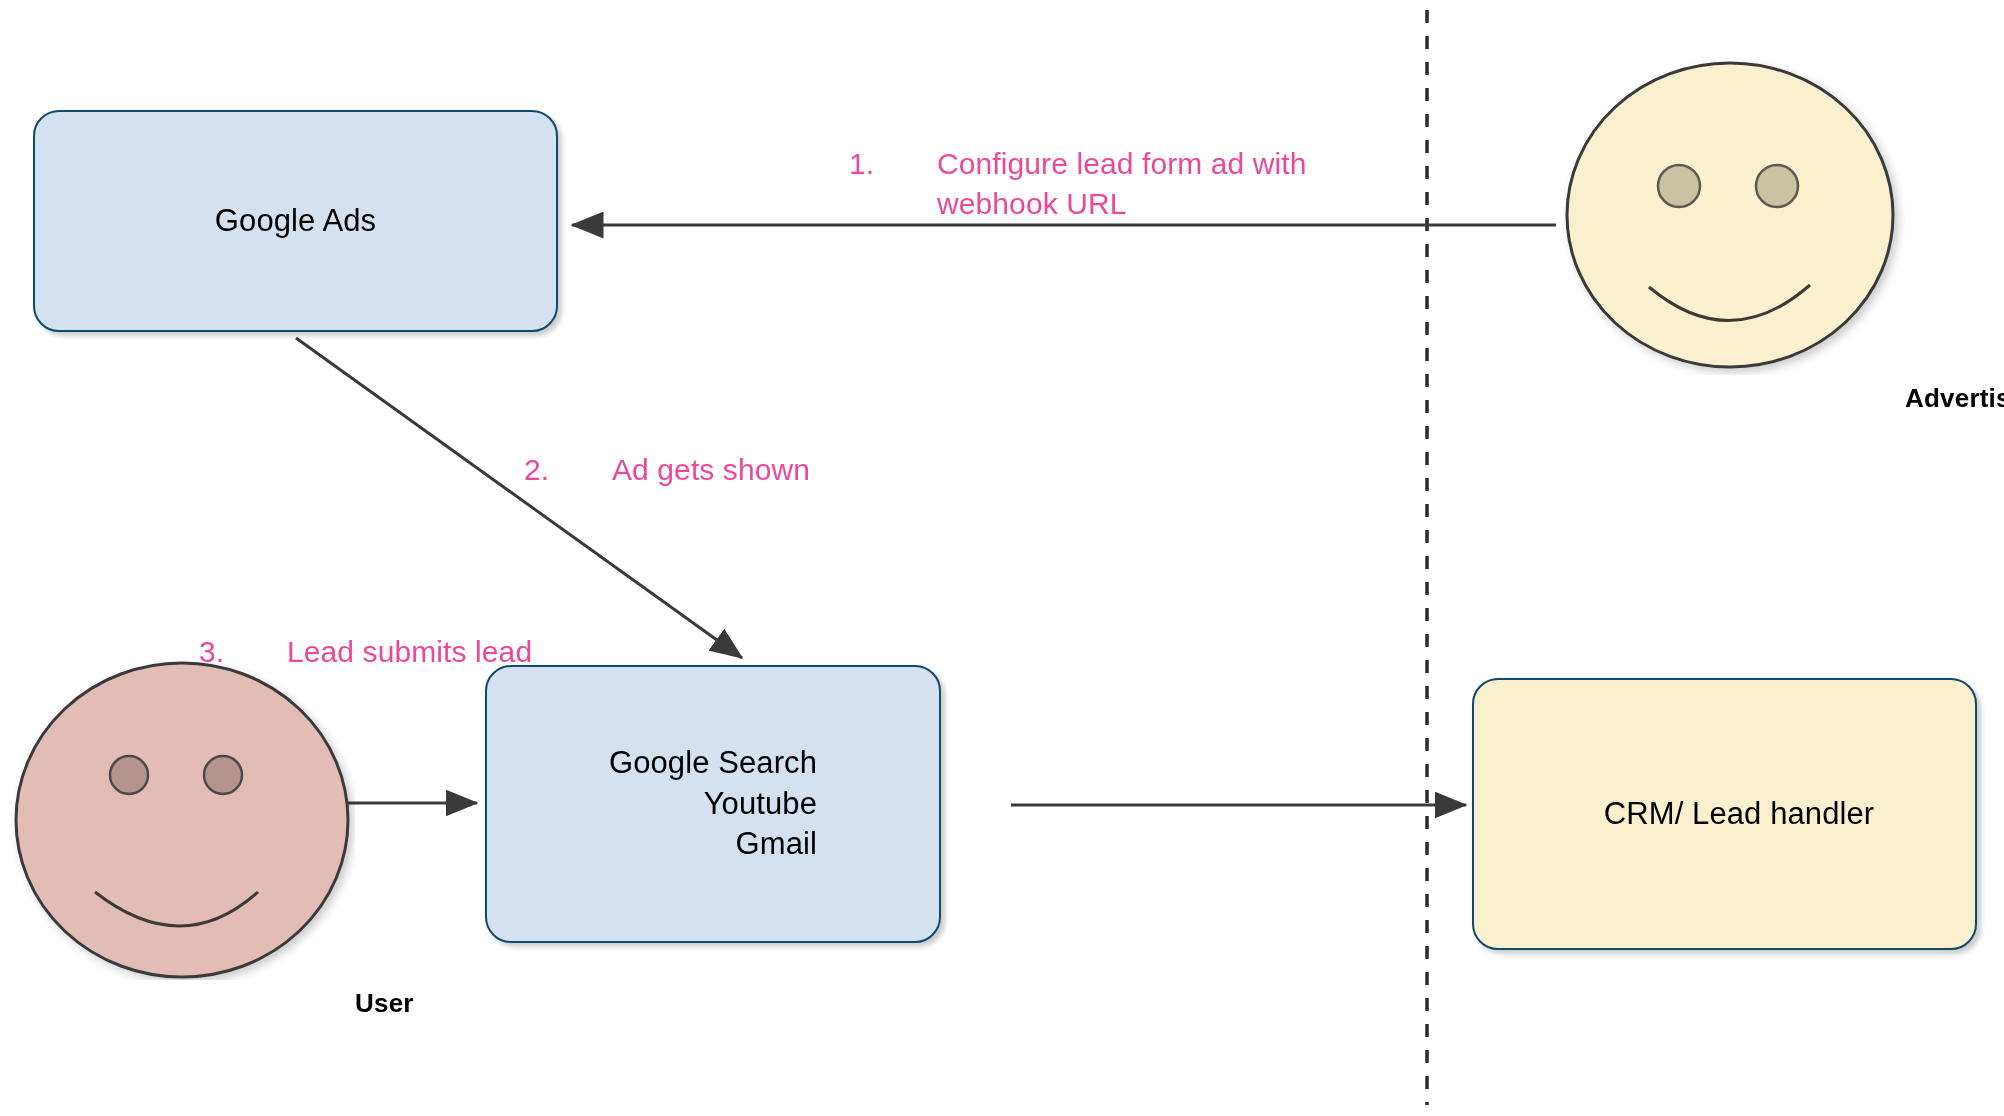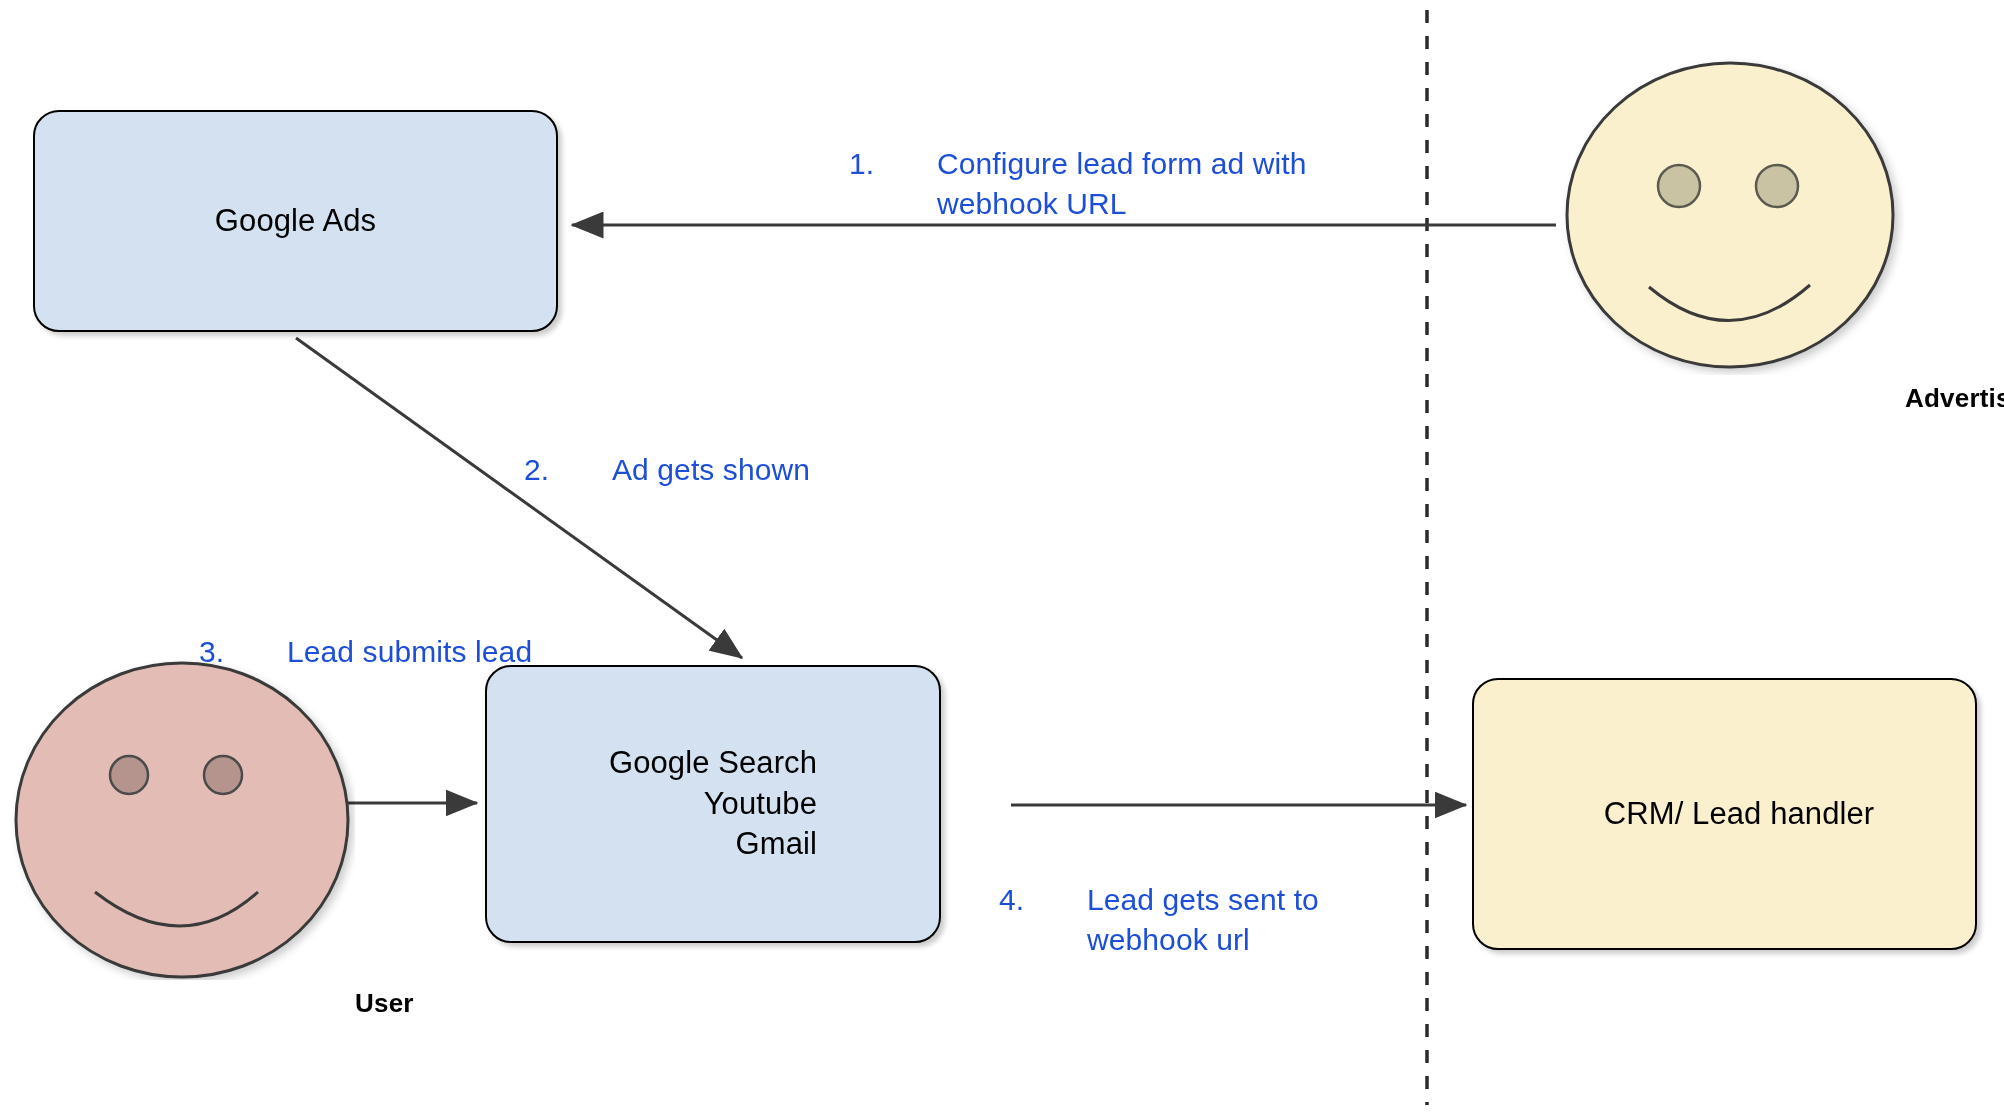--- a/index.html
+++ b/index.html
@@ -28,21 +28,21 @@
   }
   .node {
     position: absolute;
     box-sizing: border-box;
     display: flex;
     align-items: center;
     justify-content: center;
     text-align: center;
   }
   .box {
-    border: 2px solid #000000;
+    border: 2px solid #0c4a6e;
     border-radius: 26px;
     box-shadow: 4px 4px 5px rgba(0,0,0,0.20);
   }
   .box-blue { background: #d4e1f1; }
   .box-yellow { background: #faf0cd; padding-left: 29px; }
   .box-label {
     font-size: 31px;
     color: #000000;
     line-height: 1.32;
     letter-spacing: 0.1px;
@@ -56,21 +56,21 @@
     width: 100%;
     text-align: left;
     font-size: 26px;
     font-weight: bold;
     color: #000000;
     letter-spacing: 0.2px;
   }
   .edge-label {
     position: absolute;
     font-size: 30px;
-    color: #1d4ed8;
+    color: #ec4899;
     line-height: 1.33;
     white-space: pre-line;
     letter-spacing: 0.1px;
   }
   .edge-label .num {
     display: inline-block;
     min-width: 44px;
   }
   .hang {
     display: block;
@@ -141,18 +141,14 @@
   </div>
 
   <div class="edge-label" style="left:568px; top:410px; width:420px;">
     <span class="hang"><span class="num">2.</span><span>Ad gets shown</span></span>
   </div>
 
   <div class="edge-label" style="left:243px; top:592px; width:420px;">
     <span class="hang"><span class="num">3.</span><span>Lead submits lead</span></span>
   </div>
 
-  <div class="edge-label" style="left:1043px; top:840px; width:380px;">
-    <span class="hang"><span class="num">4.</span><span>Lead gets sent to
-webhook url</span></span>
-  </div>
 
 </div>
 
 </body></html>

